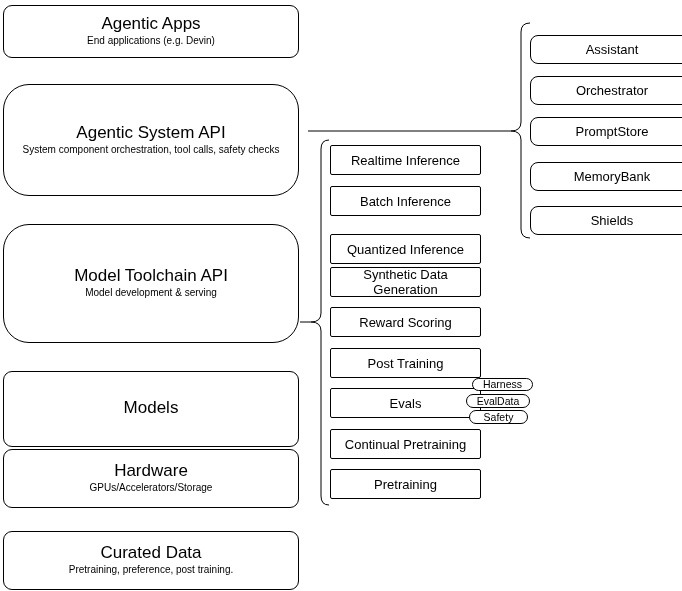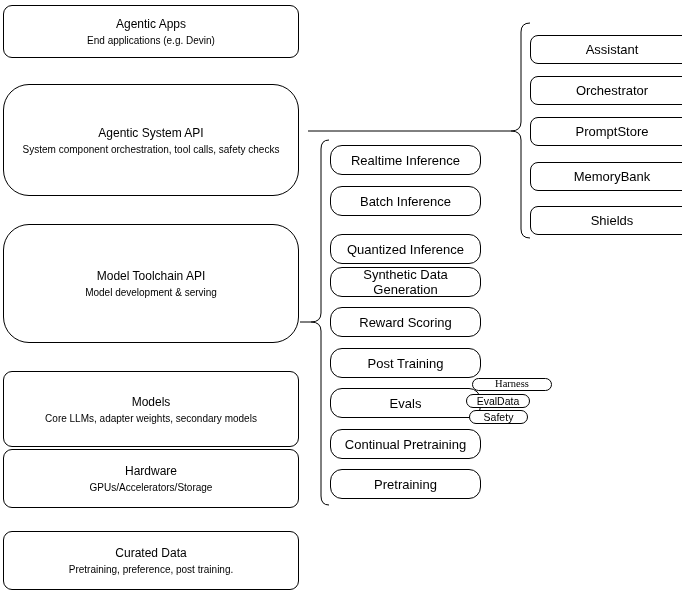--- a/index.html
+++ b/index.html
@@ -18,25 +18,25 @@
     background: #ffffff;
     box-sizing: border-box;
     display: flex;
     flex-direction: column;
     align-items: center;
     justify-content: center;
     text-align: center;
   }
   .lbox { left: 3px; width: 296px; border-radius: 9px; }
   .lbox.big { border-radius: 26px; }
-  .lbox .title { font-size: 12px; line-height: 16px; margin-bottom: 3px; }
+  .lbox .title { font-size: 17px; line-height: 16px; margin-bottom: 3px; }
   .lbox .subtitle { font-size: 10px; line-height: 12px; }
   .mbox {
     left: 330px; width: 151px; height: 30px;
-    border-radius: 12px; font-size: 13px;
+    border-radius: 2px; font-size: 13px;
   }
   .rbox {
     left: 530px; width: 164px; height: 29px;
     border-radius: 8px; font-size: 13px;
   }
   .pill {
     position: absolute;
     border: 1px solid #000000;
     background: #ffffff;
     box-sizing: border-box;
@@ -80,21 +80,20 @@
     <div class="subtitle">System component orchestration, tool calls, safety checks</div>
   </div>
 
   <div class="box lbox big" style="top:224px; height:119px;">
     <div class="title">Model Toolchain API</div>
     <div class="subtitle">Model development &amp; serving</div>
   </div>
 
   <div class="box lbox" style="top:371px; height:76px;">
     <div class="title">Models</div>
-    <div class="subtitle">Core LLMs, adapter weights, secondary models</div>
   </div>
 
   <div class="box lbox" style="top:449px; height:59px;">
     <div class="title">Hardware</div>
     <div class="subtitle">GPUs/Accelerators/Storage</div>
   </div>
 
   <div class="box lbox" style="top:531px; height:59px;">
     <div class="title">Curated Data</div>
     <div class="subtitle">Pretraining, preference, post training.</div>
@@ -103,21 +102,21 @@
   <div class="box mbox" style="top:145px;">Realtime Inference</div>
   <div class="box mbox" style="top:186px;">Batch Inference</div>
   <div class="box mbox" style="top:234px;">Quantized Inference</div>
   <div class="box mbox" style="top:267px;">Synthetic Data Generation</div>
   <div class="box mbox" style="top:307px;">Reward Scoring</div>
   <div class="box mbox" style="top:348px;">Post Training</div>
   <div class="box mbox" style="top:388px;">Evals</div>
   <div class="box mbox" style="top:429px;">Continual Pretraining</div>
   <div class="box mbox" style="top:469px;">Pretraining</div>
 
-  <div class="pill" style="left:472px; top:378px; width:80px; height:13px;font-family:Liberation Serif, serif;">Harness</div>
+  <div class="pill" style="left:472px; top:378px; width:61px; height:13px;">Harness</div>
   <div class="pill" style="left:466px; top:394px; width:64px; height:14px;">EvalData</div>
   <div class="pill" style="left:469px; top:410px; width:59px; height:14px;">Safety</div>
 
   <div class="box rbox" style="top:35px;">Assistant</div>
   <div class="box rbox" style="top:76px;">Orchestrator</div>
   <div class="box rbox" style="top:117px;">PromptStore</div>
   <div class="box rbox" style="top:162px;">MemoryBank</div>
   <div class="box rbox" style="top:206px;">Shields</div>
 
 </div>

